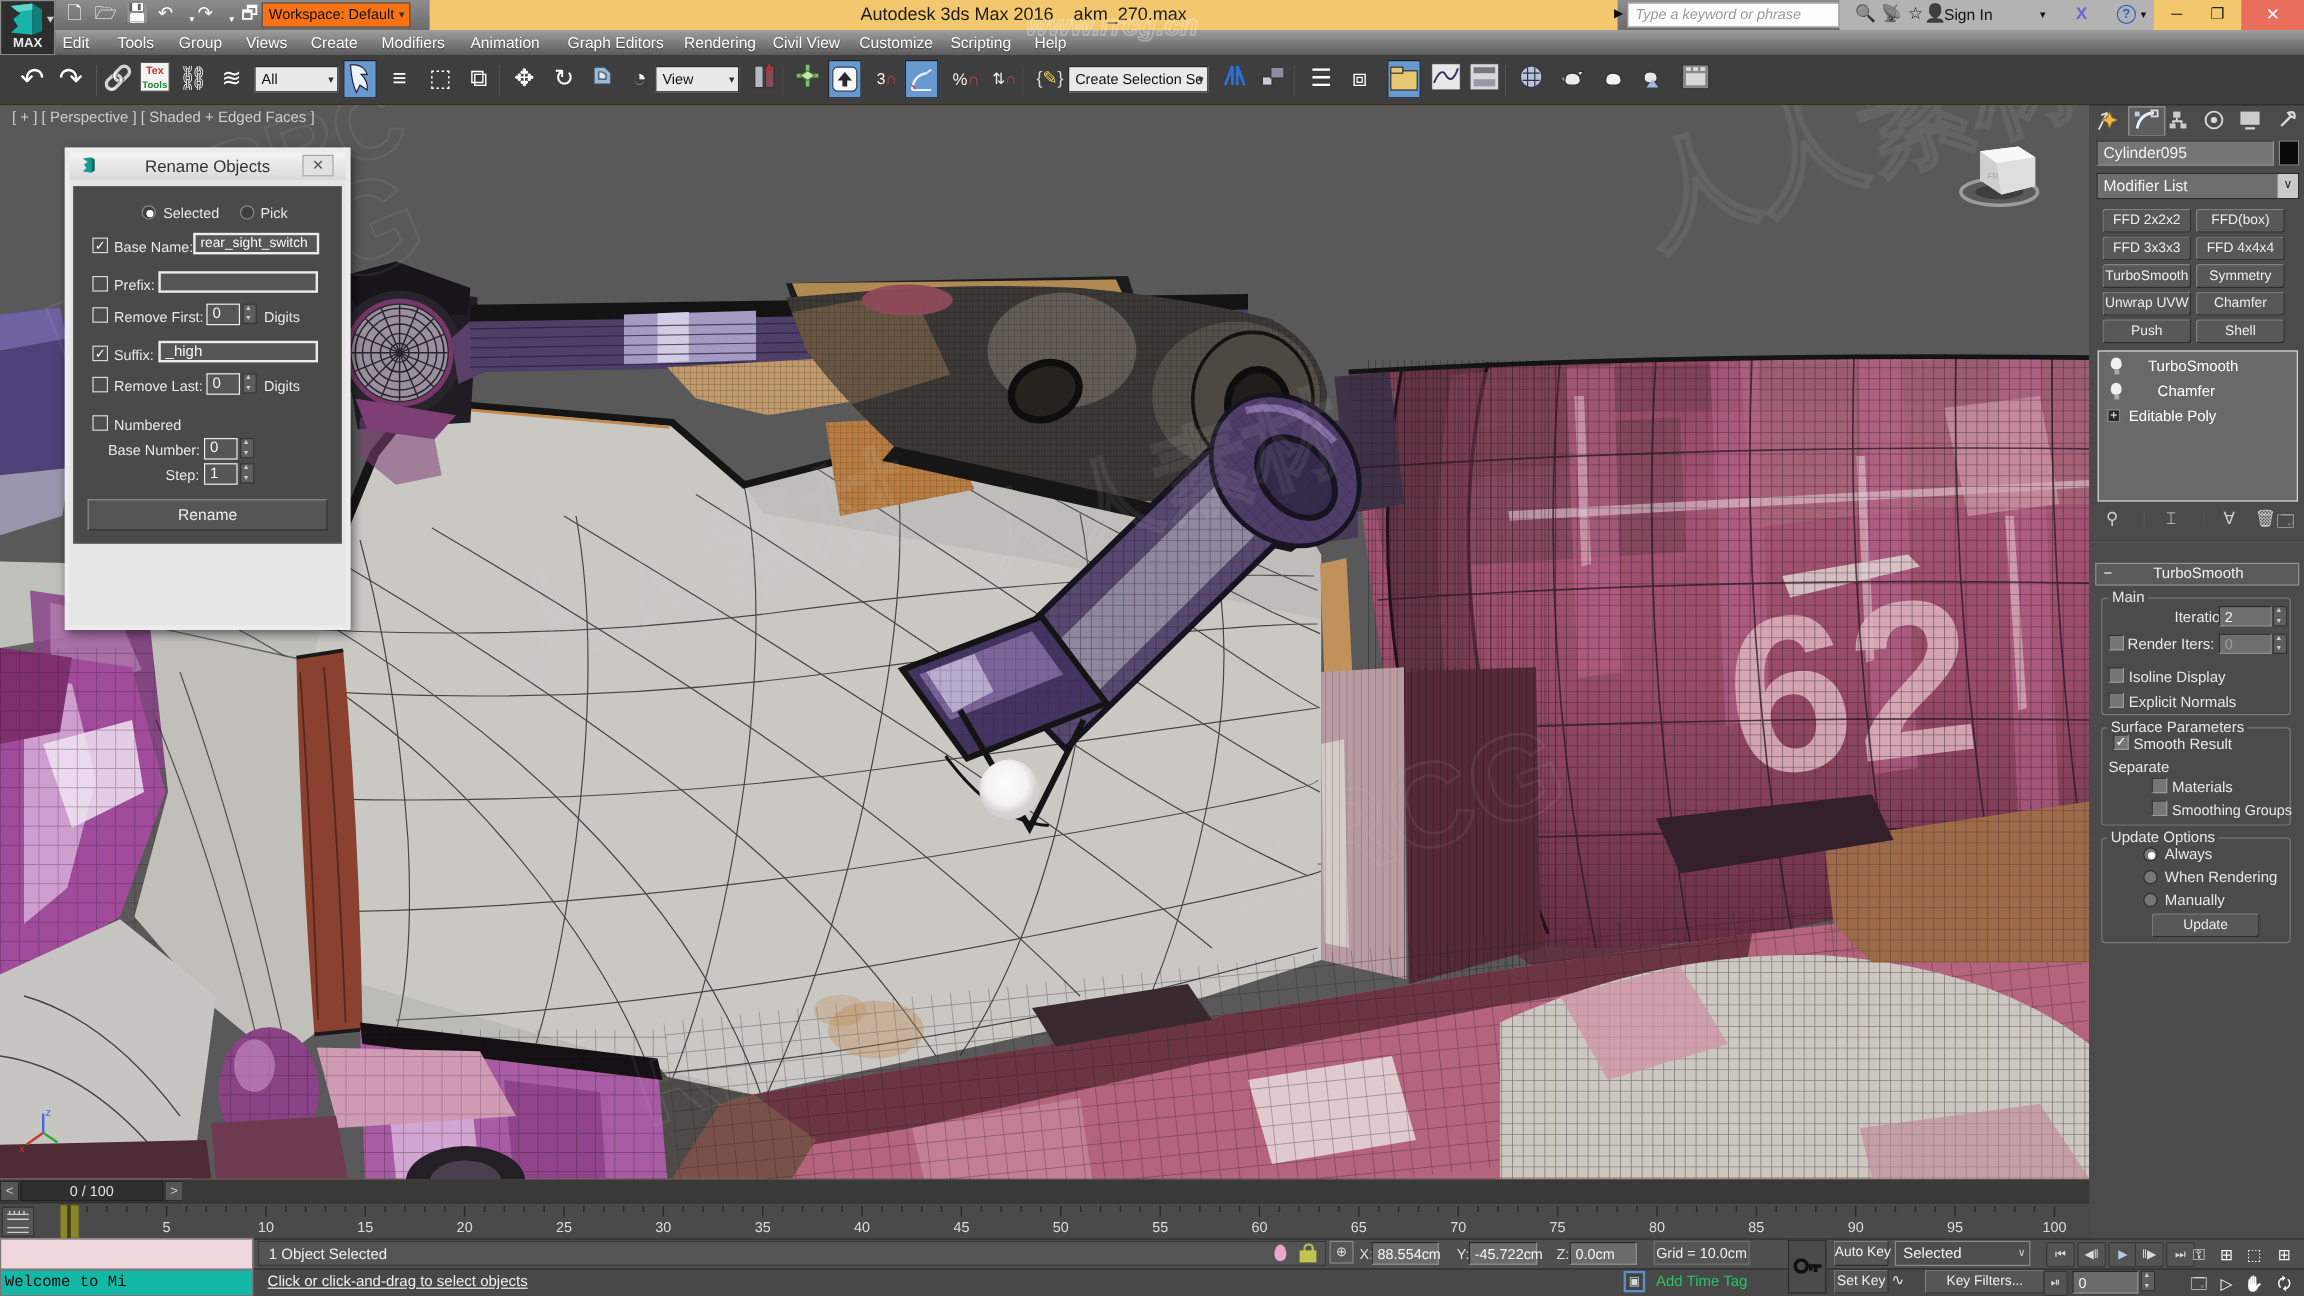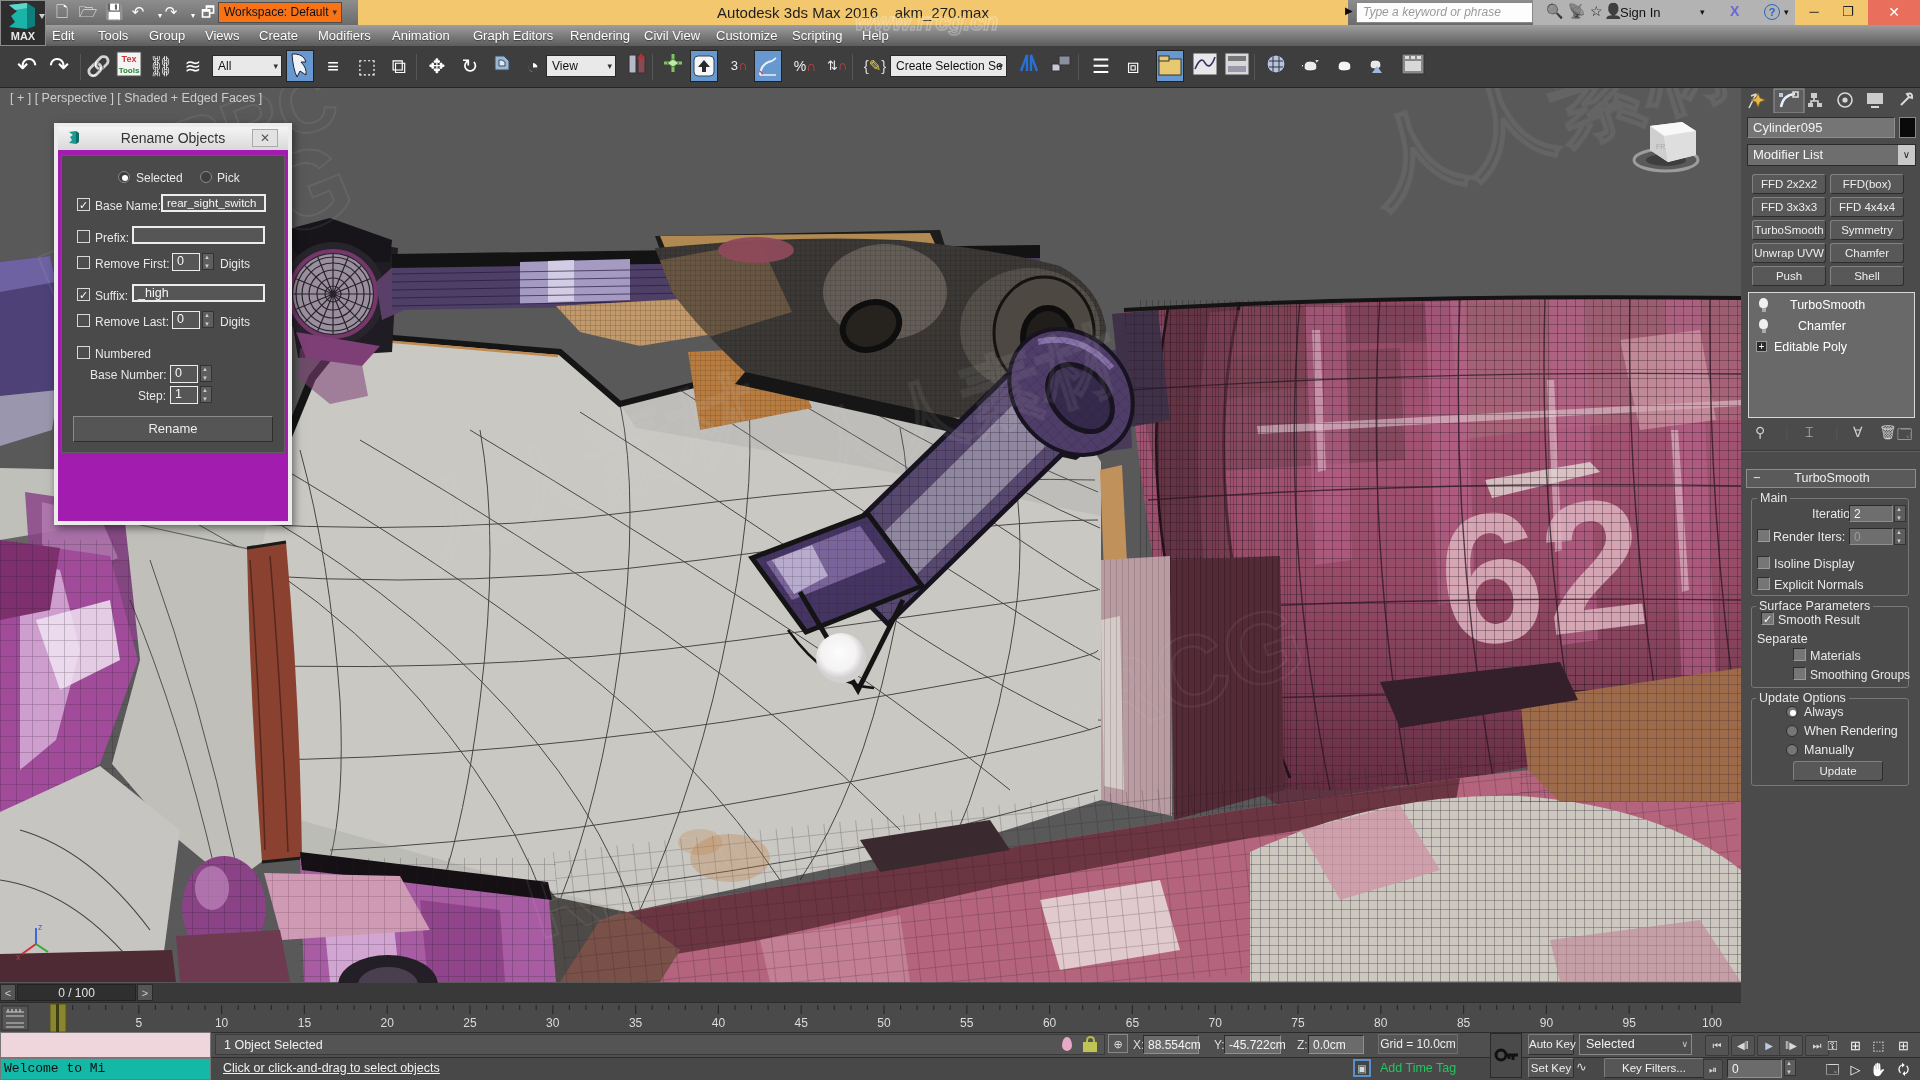--- a/index.html
+++ b/index.html
@@ -667,21 +667,21 @@
     <div class="glabel" style="left:15px;top:603px;">Update Options</div>
     <div class="radio sel" style="left:45px;top:618px;"></div>
     <div class="plabel" style="left:63px;top:617px;">Always</div>
     <div class="radio" style="left:45px;top:637px;"></div>
     <div class="plabel" style="left:63px;top:636px;">When Rendering</div>
     <div class="radio" style="left:45px;top:656px;"></div>
     <div class="plabel" style="left:63px;top:655px;">Manually</div>
     <div class="cbtn" style="left:52px;top:673px;width:90px;">Update</div>
   </div>
 
-  <div class="abs" id="rdlg" style="left:54px;top:123px;width:238px;height:402px;background:#a21caf;border:4px solid #ececec;box-shadow:2px 3px 8px rgba(0,0,0,.5);">
+  <div class="abs" id="rdlg" style="left:54px;top:123px;width:238px;height:402px;background:#e5e5e5;border:4px solid #ececec;box-shadow:2px 3px 8px rgba(0,0,0,.5);">
     <div style="position:absolute;left:0;top:0;width:230px;height:23px;background:linear-gradient(#f4f4f4,#d9d9d9);">
       <svg width="16" height="16" viewBox="0 0 16 16" style="position:absolute;left:8px;top:3px;">
         <polygon points="3,2 10,1 10,14 3,13 6,10 4,7 7,5" fill="#1a9a90"></polygon>
         <polygon points="10,1 13,3 13,12 10,14" fill="#0d6e68"></polygon>
       </svg>
       <div style="position:absolute;left:0;top:0;width:230px;text-align:center;color:#333;font-size:14px;line-height:23px;">Rename Objects</div>
       <div style="position:absolute;right:10px;top:2px;width:26px;height:18px;background:#e2e2e2;border:1px solid #aaa;color:#555;font-size:12px;text-align:center;line-height:17px;">✕</div>
     </div>
     <div style="position:absolute;left:3px;top:28px;width:224px;height:298px;background:#4a4a4a;border:1px solid #5e5e5e;">
 

